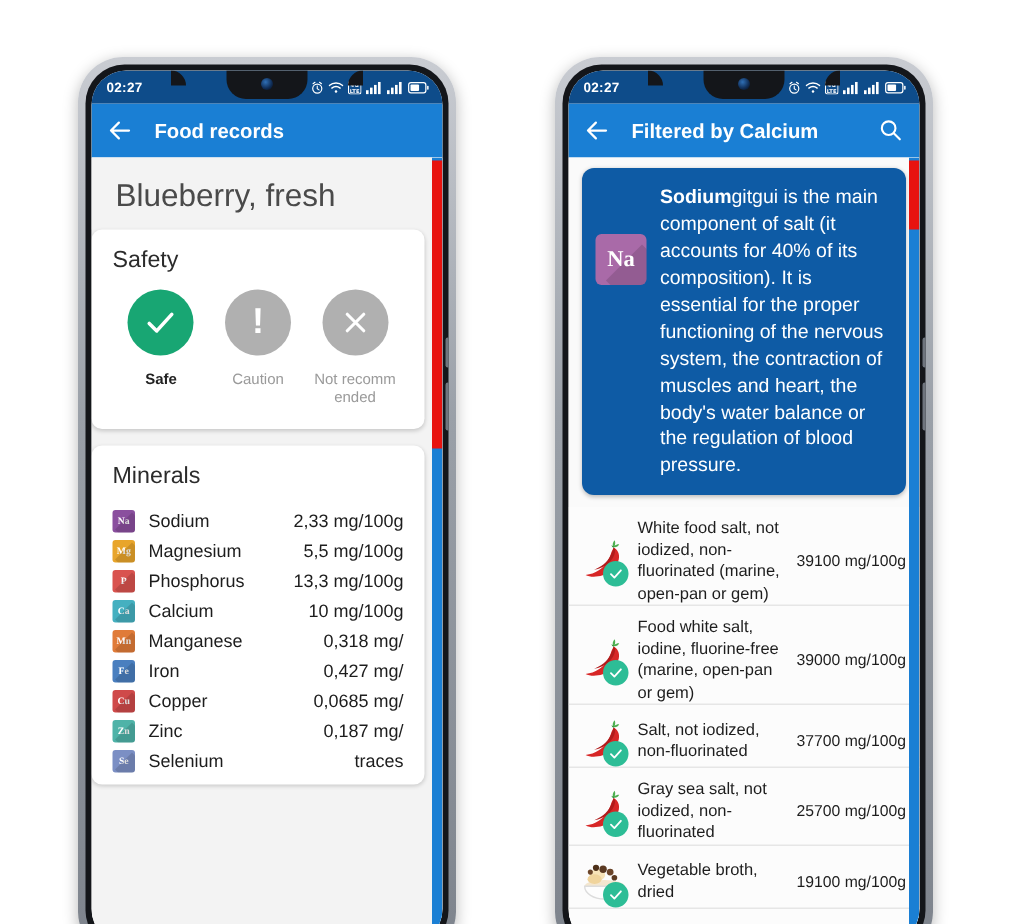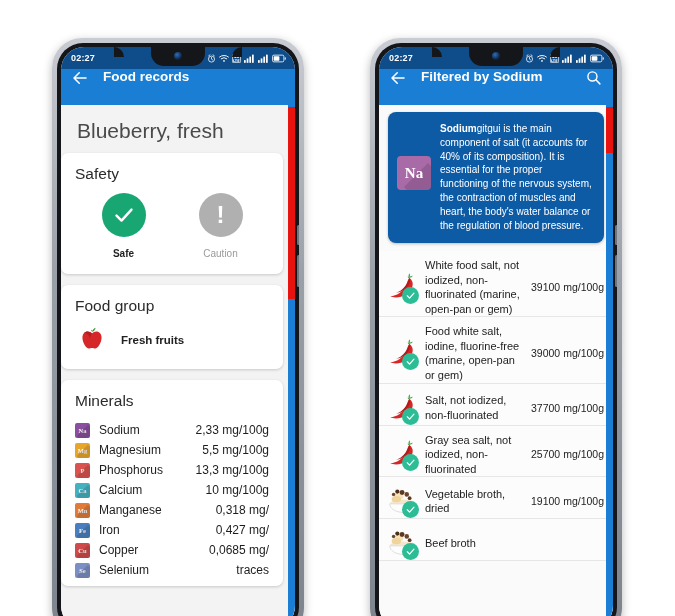--- a/index.html
+++ b/index.html
@@ -88,21 +88,21 @@
     font-size: 9px; font-weight: bold;
     letter-spacing: .2px;
   }
   .status-icons { display: flex; align-items: center; gap: 3px; }
   .status-icons svg { display: block; }
 
   
   .appbar {
     height: 36px;
     background: #1a7fd4;
-    display: flex; align-items: flex-start;
+    display: flex; align-items: center;
     padding: 0 10px;
     color: #fff;
   }
   .appbar .title {
     font-size: 13.5px; font-weight: bold;
     margin-left: 14px;
     flex: 1;
     white-space: nowrap;
   }
   .appbar .icon-btn { width: 18px; height: 18px; flex: 0 0 auto; cursor: pointer; }
@@ -210,21 +210,21 @@
     position: relative; overflow: hidden;
     margin-top: 34px;
   }
   .na-tile::after {
     content: ""; position: absolute; right: -14px; bottom: -14px;
     width: 34px; height: 34px; background: rgba(0,0,0,.13);
     transform: rotate(45deg);
   }
   .na-tile span { position: relative; z-index: 2; }
   .info-text {
-    color: #fff; font-size: 10px; line-height: 1.38;
+    color: #fff; font-size: 13px; line-height: 1.38;
     flex: 1;
   }
   .info-text b { font-weight: bold; }
 
   .food-list { margin-top: 8px; }
   .food-item {
     display: flex; align-items: center;
     border-bottom: 1px solid #e6e6e6;
     padding: 7px 9px 0 7px;
     background: #fcfcfc;
@@ -325,36 +325,33 @@
                 <div class="safety-label active">Safe</div>
               </div>
 
               <div class="safety-item">
                 <div class="circle grey">
                   <span class="bang">!</span>
                 </div>
                 <div class="safety-label dim">Caution</div>
               </div>
 
+              <div class="safety-item">
+                <div class="circle grey">
+                  <svg width="22" height="22" viewBox="0 0 24 24">
+                    <path d="M6 6l12 12M18 6L6 18" stroke="#fff" stroke-width="2.3" stroke-linecap="round"></path>
+                  </svg>
+                </div>
+                <div class="safety-label dim" style="white-space:pre-line">Not recomm
+ended</div>
+              </div>
 
             </div>
           </div>
 
-          <div class="card">
-            <div class="card-title">Food group</div>
-            <div class="fg-row">
-              <svg width="30" height="30" viewBox="0 0 32 32">
-                <path d="M16 9c-1.1-1.4-3-2.2-4.6-2.2-3.2 0-5.6 2.6-5.6 6.6 0 5.8 4.1 11.7 6.7 11.7 1.2 0 2.1-.6 3.5-.6s2.3.6 3.5.6c2.6 0 6.7-5.9 6.7-11.7 0-4-2.4-6.6-5.6-6.6C18.9 6.8 17.1 7.6 16 9z" fill="#d62828"></path>
-                <path d="M16 9c-1.1-1.4-3-2.2-4.6-2.2-1.6 0-3 .65-4 1.8 2 .1 3.6 1 4.6 2.2.7.85 1.3 1.9 1.6 3 .6-2 1.4-3.6 2.4-4.8z" fill="#b51f1f"></path>
-                <path d="M16.3 7.2c.3-2 1.7-3.6 3.5-4.2-.1 2-1.5 3.7-3.5 4.2z" fill="#3aa13a"></path>
-                <path d="M16 7.4c-.2-.9-.5-1.7-1-2.4.5 0 .9.2 1.2.5.3.5.4 1.2-.2 1.9z" fill="#6b4226"></path>
-              </svg>
-              <div class="fg-text">Fresh fruits</div>
-            </div>
-          </div>
 
           <div class="card" style="padding-bottom:6px;">
             <div class="card-title">Minerals</div>
             <div class="min-list" id="minerals-list">
                 <div class="min-row">
                   <div class="elem" style="background: rgb(138, 79, 158);">Na</div>
                   <div class="mname">Sodium</div>
                   <div class="mval">2,33 mg/100g</div>
                 </div>
                 <div class="min-row">
@@ -379,20 +376,25 @@
                 </div>
                 <div class="min-row">
                   <div class="elem" style="background: rgb(74, 127, 191);">Fe</div>
                   <div class="mname">Iron</div>
                   <div class="mval">0,427 mg/</div>
                 </div>
                 <div class="min-row">
                   <div class="elem" style="background: rgb(207, 74, 74);">Cu</div>
                   <div class="mname">Copper</div>
                   <div class="mval">0,0685 mg/</div>
+                </div>
+                <div class="min-row">
+                  <div class="elem" style="background: rgb(79, 179, 168);">Zn</div>
+                  <div class="mname">Zinc</div>
+                  <div class="mval">0,187 mg/</div>
                 </div>
                 <div class="min-row">
                   <div class="elem" style="background: rgb(123, 143, 196);">Se</div>
                   <div class="mname">Selenium</div>
                   <div class="mval">traces</div>
                 </div>
               </div>
           </div>
 
           <div class="scrollstrip" style="background: rgb(26, 127, 212);">
@@ -453,21 +455,21 @@
             </svg>
           </span>
         </div>
 
         <div class="appbar">
           <span class="icon-btn">
             <svg width="18" height="18" viewBox="0 0 24 24">
               <path d="M20 12H5M11 5l-7 7 7 7" stroke="#fff" stroke-width="2" fill="none" stroke-linecap="round" stroke-linejoin="round"></path>
             </svg>
           </span>
-          <span class="title">Filtered by Sodium</span>
+          <span class="title">Filtered by Calcium</span>
           <span class="icon-btn">
             <svg width="17" height="17" viewBox="0 0 24 24">
               <circle cx="10.5" cy="10.5" r="6.4" fill="none" stroke="#fff" stroke-width="2"></circle>
               <path d="M15.3 15.3 21 21" stroke="#fff" stroke-width="2" stroke-linecap="round"></path>
             </svg>
           </span>
         </div>
 
         <div class="content right-content">
 

